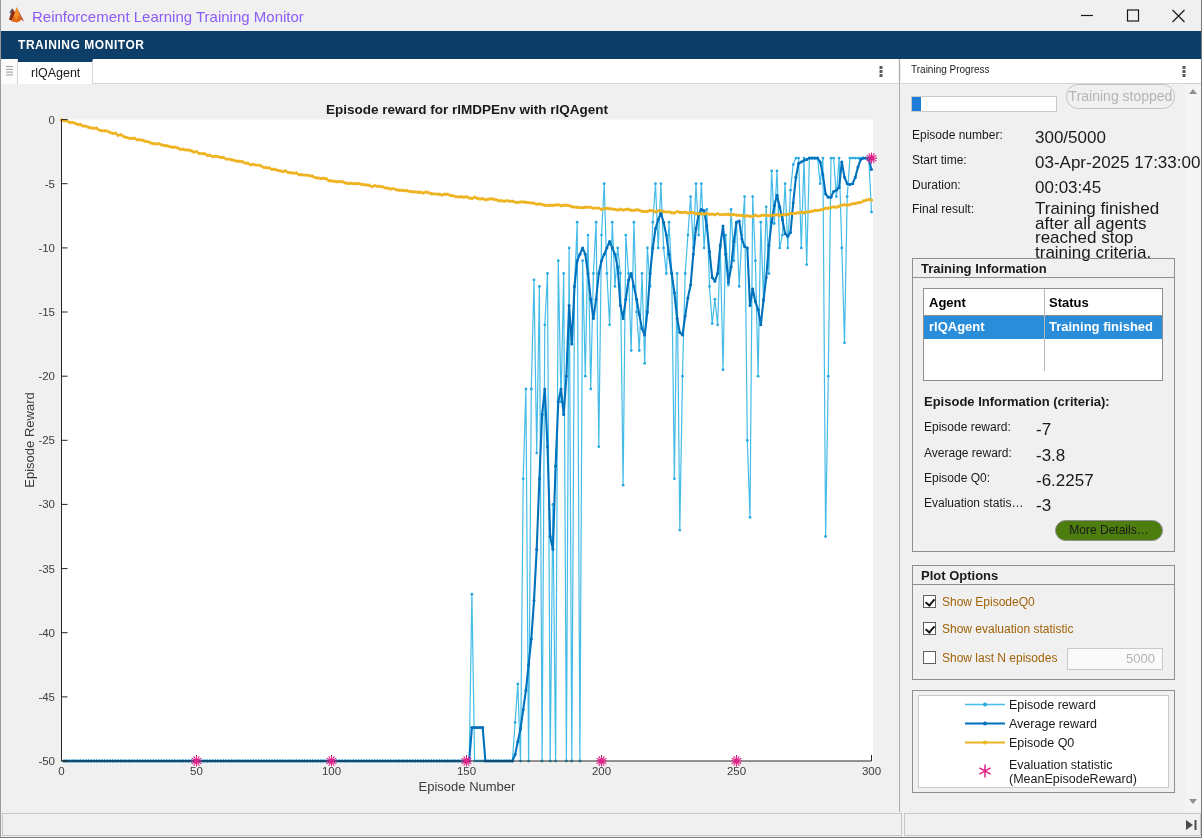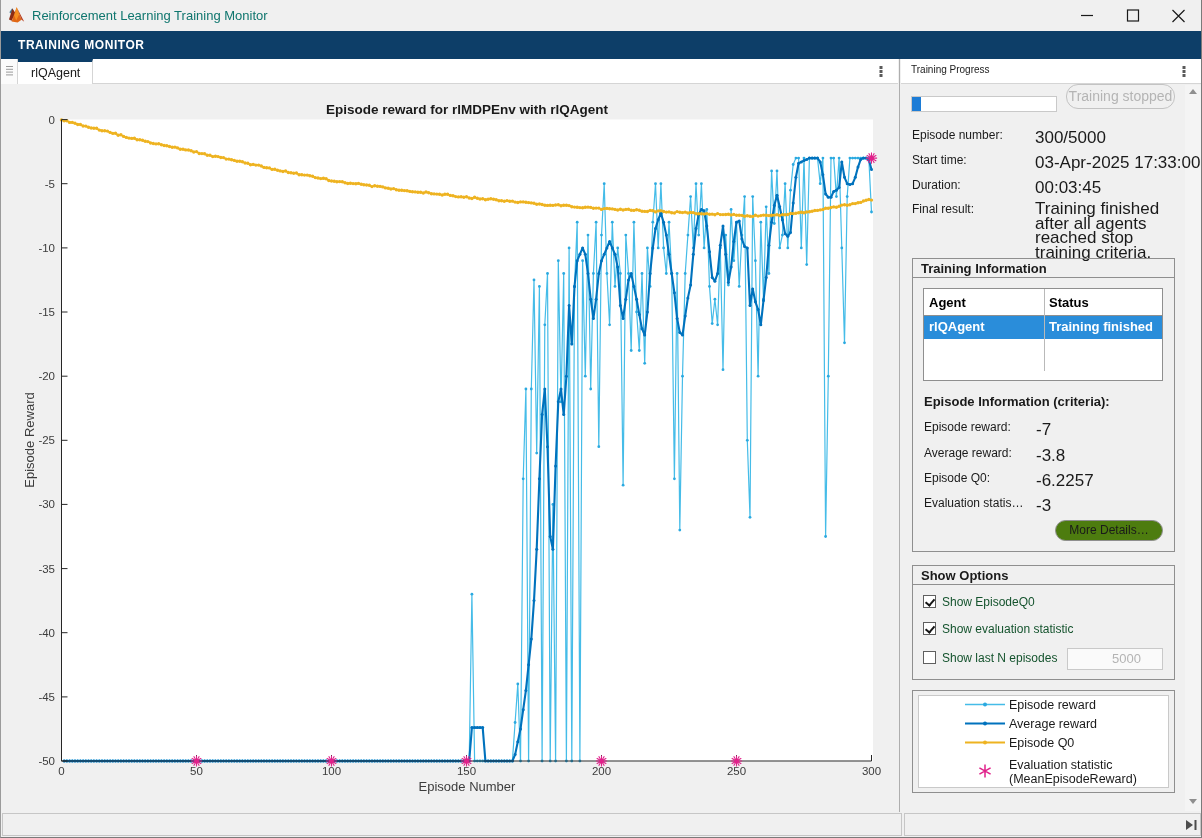--- a/index.html
+++ b/index.html
@@ -1,20 +1,20 @@
 <!DOCTYPE html>
 <html><head>
 <meta charset="utf-8">
 <style>
   * { margin:0; padding:0; box-sizing:border-box; }
   html,body { width:1202px; height:838px; overflow:hidden; }
   body { font-family:"Liberation Sans", sans-serif; background:#f0f0f0; position:relative;
          border-right:1px solid #7a7a7a; border-bottom:1px solid #7a7a7a; border-left:1px solid #9b9b9b; }
   .titlebar { position:absolute; left:0; top:0; width:1202px; height:31px; background:#f0f0f0; }
-  .titlebar .ttext { position:absolute; left:31px; top:8px; font-size:13px; color:#0f766e; }
+  .titlebar .ttext { position:absolute; left:31px; top:8px; font-size:15px; color:#8b5cf6; }
   .winbtns { position:absolute; right:0; top:0; height:31px; }
   .ribbon { position:absolute; left:0; top:31px; width:1202px; height:28px; background:#0d3e68; }
   .ribbon span { position:absolute; left:17px; top:7px; color:#fff; font-size:12px; font-weight:bold; letter-spacing:0.55px; }
   .tabbar { position:absolute; left:0; top:59px; width:897px; height:25px; background:#fff; border-bottom:1px solid #d5d5d5; }
   .tabgrip { position:absolute; left:0; top:0; width:17px; height:25px; background:#fbfbfb; border-right:1px solid #d5d5d5; }
   .tab { position:absolute; left:17px; top:0; width:75px; height:25px; background:#fff; border-top:3px solid #0d3e68; border-right:1px solid #d5d5d5; }
   .tab span { position:absolute; left:13px; top:4px; font-size:12.5px; color:#1a1a1a; }
   .tabdots { position:absolute; left:878px; top:4px; }
   .rhead { position:absolute; left:900px; top:59px; width:302px; height:25px; background:#fff; border-bottom:1px solid #d5d5d5; }
   .rhead span { position:absolute; left:10px; top:5px; font-size:10px; color:#1a1a1a; }
@@ -45,22 +45,22 @@
   .agtable .hc2 { position:absolute; left:125px; top:6px; font-size:13px; font-weight:bold; }
   .agtable .sel { position:absolute; left:0; top:27px; width:100%; height:23px; background:#2a8dda; color:#fff; font-size:13px; font-weight:bold; }
   .epinfo-h { position:absolute; left:923px; top:394px; font-size:13px; font-weight:bold; color:#1a1a1a; }
   .morebtn { position:absolute; left:1054px; top:520px; width:108px; height:21px; border:1px solid #8f8f8f; border-radius:10.5px; background:#4d7c0f; font-size:12px; color:#1a1a1a; text-align:center; line-height:19px; }
 
   .pobox { position:absolute; left:911px; top:565px; width:263px; height:115px; border:1px solid #8f8f8f; }
   .pobox .title { position:absolute; left:8px; top:2px; font-size:13px; font-weight:bold; color:#1a1a1a; }
   .pobox .tstrip { position:absolute; left:0; top:0; width:100%; height:19px; border-bottom:1px solid #8f8f8f; }
   .cb { position:absolute; width:13px; height:13px; background:#fff; border:1px solid #5f5f5f; }
   .cb.checked::after { content:""; position:absolute; left:3px; top:1px; width:4.2px; height:7.2px; border-right:2.2px solid #161616; border-bottom:2.2px solid #161616; transform:rotate(40deg); }
-  .cblab { position:absolute; font-size:12px; color:#14532d; }
-  .nfield { position:absolute; left:1066px; top:648px; width:96px; height:22px; background:#fafafa; border:1px solid #c9c9c9; font-size:13px; color:#b4b4b4; text-align:right; line-height:20px; padding-right:21px; }
+  .cblab { position:absolute; font-size:12px; color:#a16207; }
+  .nfield { position:absolute; left:1066px; top:648px; width:96px; height:22px; background:#fafafa; border:1px solid #c9c9c9; font-size:13px; color:#b4b4b4; text-align:right; line-height:20px; padding-right:7px; }
 
   .legbox { position:absolute; left:911px; top:690px; width:263px; height:103px; border:1px solid #8f8f8f; background:#f0f0f0; }
   .leginner { position:absolute; left:5px; top:4px; width:251px; height:93px; background:#fff; border:1px solid #c9c9c9; }
   .legtext { position:absolute; font-size:12.5px; color:#1a1a1a; }
 </style>
 </head>
 <body>
   <div class="titlebar">
     <svg width="18" height="16" viewBox="0 0 18 16" style="position:absolute;left:8px;top:7px">
       <polygon points="0.3,5.2 3.2,1.2 4.6,3.4 1.8,6.4" fill="#4b7f9a"></polygon>
@@ -1075,21 +1075,21 @@
   <div class="lab" style="left:923px;top:446px">Average reward:</div>
   <div class="val" style="left:1035px;top:446px">-3.8</div>
   <div class="lab" style="left:923px;top:471px">Episode Q0:</div>
   <div class="val" style="left:1035px;top:471px">-6.2257</div>
   <div class="lab" style="left:923px;top:496px">Evaluation statis…</div>
   <div class="val" style="left:1035px;top:496px">-3</div>
   <div class="morebtn">More Details…</div>
 
   <div class="pobox">
     <div class="tstrip"></div>
-    <div class="title">Show Options</div>
+    <div class="title">Plot Options</div>
   </div>
   <div class="cb checked" style="left:922px;top:595px"></div>
   <div class="cblab" style="left:941px;top:595px">Show EpisodeQ0</div>
   <div class="cb checked" style="left:922px;top:622px"></div>
   <div class="cblab" style="left:941px;top:622px">Show evaluation statistic</div>
   <div class="cb" style="left:922px;top:651px"></div>
   <div class="cblab" style="left:941px;top:651px">Show last N episodes</div>
   <div class="nfield">5000</div>
 
   <div class="legbox">

